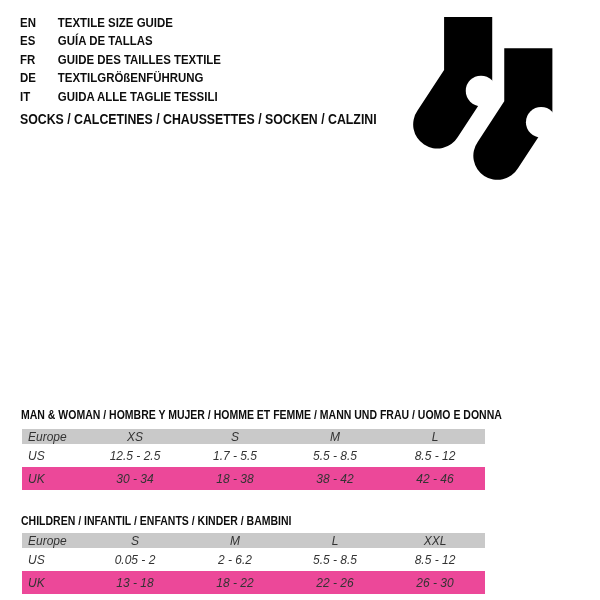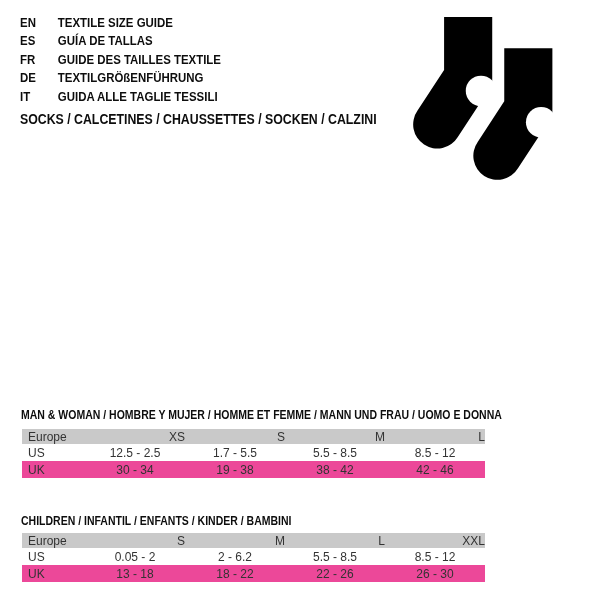--- a/index.html
+++ b/index.html
@@ -48,31 +48,31 @@
     color: #0d0d0d; white-space: nowrap;
     transform: scaleX(0.84); transform-origin: 0 0;
   }
   .title-adults { top: 409px; }
   .title-children { top: 515px; }
 
   
   .size-table {
     position: absolute; left: 22px; width: 463px;
     border-collapse: collapse; table-layout: fixed;
-    font-size: 12px; color: #333333;
+    font-size: 12px; color: #333333; font-style: italic;
   }
   .table-adults { top: 429px; }
   .table-children { top: 533px; }
   .size-table col.c0 { width: 63px; }
   .size-table th {
     background: #c9c9c9;
     font-weight: 400; height: 15px;
-    text-align: right; padding: 0;
+    text-align: center; padding: 0;
   }
-  .size-table td { height: 17px; text-align: center; padding: 0; }
+  .size-table td { height: 23px; text-align: center; padding: 0; }
   .size-table th:first-child, .size-table td:first-child { text-align: left; padding-left: 6px; }
   .size-table tr.alt td { background: #ec4899; }
 </style>
 </head>
 <body>
 
 <div class="canvas">
 
   <div class="lang-block">
     <div class="lang-row">
@@ -133,21 +133,21 @@
       <tr>
         <td>US</td>
         <td>12.5 - 2.5</td>
         <td>1.7 - 5.5</td>
         <td>5.5 - 8.5</td>
         <td>8.5 - 12</td>
       </tr>
       <tr class="alt">
         <td>UK</td>
         <td>30 - 34</td>
-        <td>19 - 38</td>
+        <td>18 - 38</td>
         <td>38 - 42</td>
         <td>42 - 46</td>
       </tr>
     </tbody>
   </table>
 
   <div class="table-title title-children">CHILDREN / INFANTIL / ENFANTS / KINDER / BAMBINI</div>
 
   <table class="size-table table-children">
     <colgroup>

